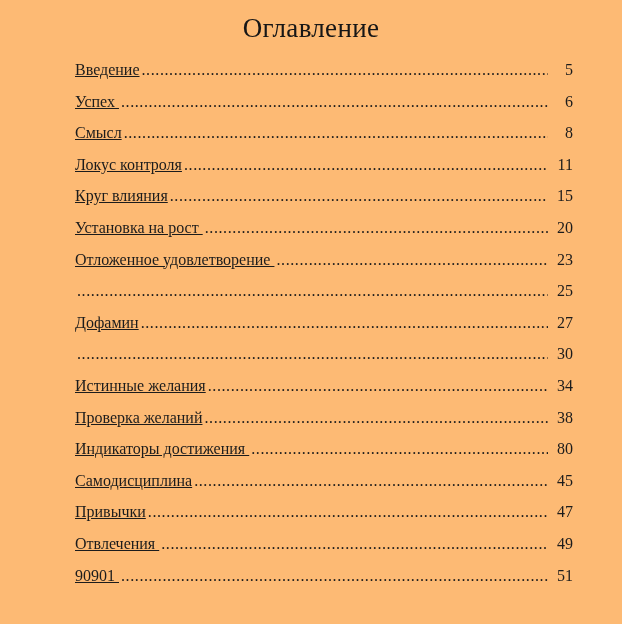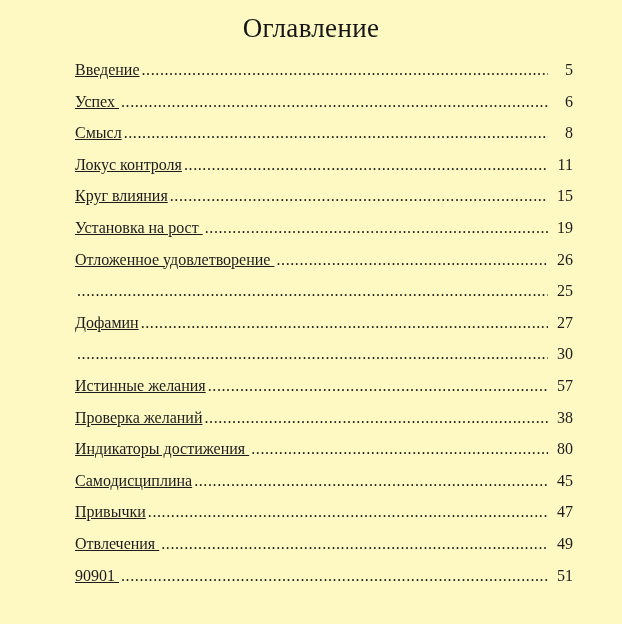--- a/index.html
+++ b/index.html
@@ -4,21 +4,21 @@
 <style>
   html, body {
     margin: 0;
     padding: 0;
     background: #ffffff;
   }
   .page {
     position: relative;
     width: 622px;
     height: 624px;
-    background: #fef9c3;
+    background: #fdba74;
     overflow: hidden;
     font-family: "Liberation Serif", "DejaVu Serif", serif;
     color: #1c1c1c;
   }
   .title {
     margin: 0;
     padding-top: 13px;
     text-align: center;
     font-size: 27px;
     font-weight: 400;
@@ -84,44 +84,44 @@
         <span class="toc-page">11</span>
       </div>
       <div class="toc-row">
         <span class="toc-label">Круг влияния</span>
         <span class="leader">............................................................................................................................................................................................................................</span>
         <span class="toc-page">15</span>
       </div>
       <div class="toc-row">
         <span class="toc-label">Установка на рост </span>
         <span class="leader">............................................................................................................................................................................................................................</span>
-        <span class="toc-page">19</span>
+        <span class="toc-page">20</span>
       </div>
       <div class="toc-row">
         <span class="toc-label">Отложенное удовлетворение </span>
         <span class="leader">............................................................................................................................................................................................................................</span>
-        <span class="toc-page">26</span>
+        <span class="toc-page">23</span>
       </div>
       <div class="toc-row">
         <span class="leader">............................................................................................................................................................................................................................</span>
         <span class="toc-page">25</span>
       </div>
       <div class="toc-row">
         <span class="toc-label">Дофамин</span>
         <span class="leader">............................................................................................................................................................................................................................</span>
         <span class="toc-page">27</span>
       </div>
       <div class="toc-row">
         <span class="leader">............................................................................................................................................................................................................................</span>
         <span class="toc-page">30</span>
       </div>
       <div class="toc-row">
         <span class="toc-label">Истинные желания</span>
         <span class="leader">............................................................................................................................................................................................................................</span>
-        <span class="toc-page">57</span>
+        <span class="toc-page">34</span>
       </div>
       <div class="toc-row">
         <span class="toc-label">Проверка желаний</span>
         <span class="leader">............................................................................................................................................................................................................................</span>
         <span class="toc-page">38</span>
       </div>
       <div class="toc-row">
         <span class="toc-label">Индикаторы достижения </span>
         <span class="leader">............................................................................................................................................................................................................................</span>
         <span class="toc-page">80</span>

